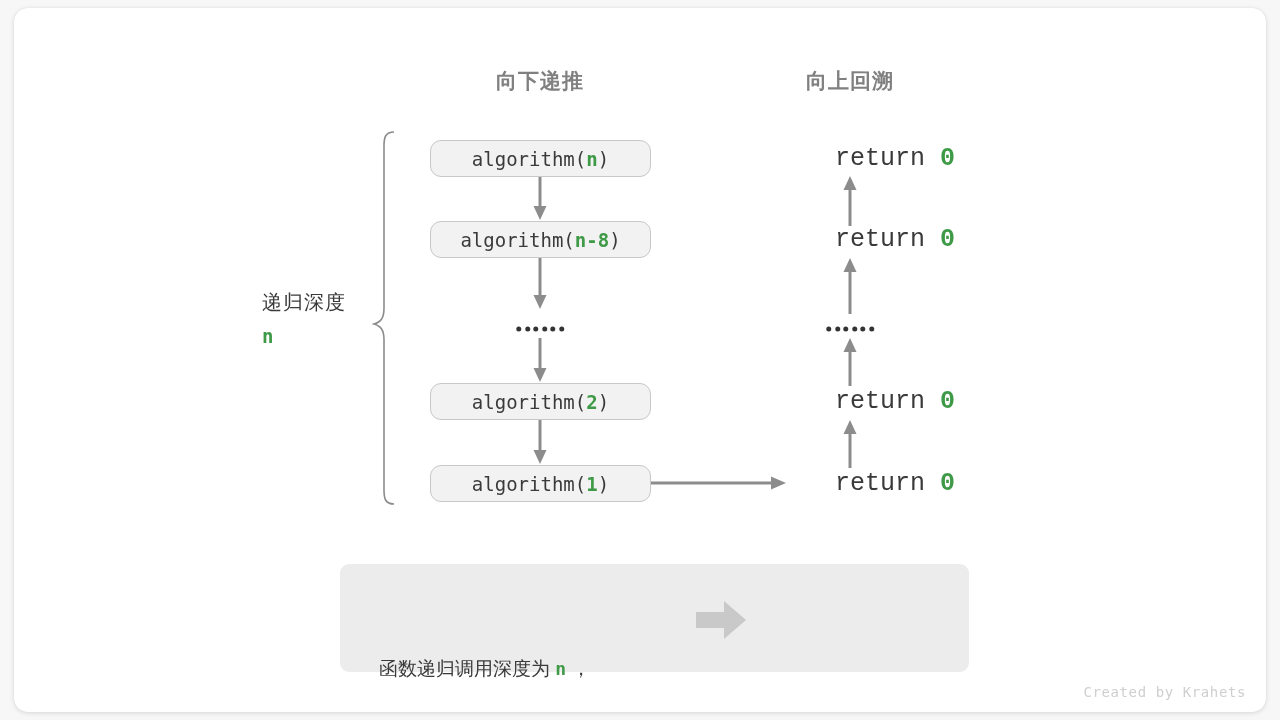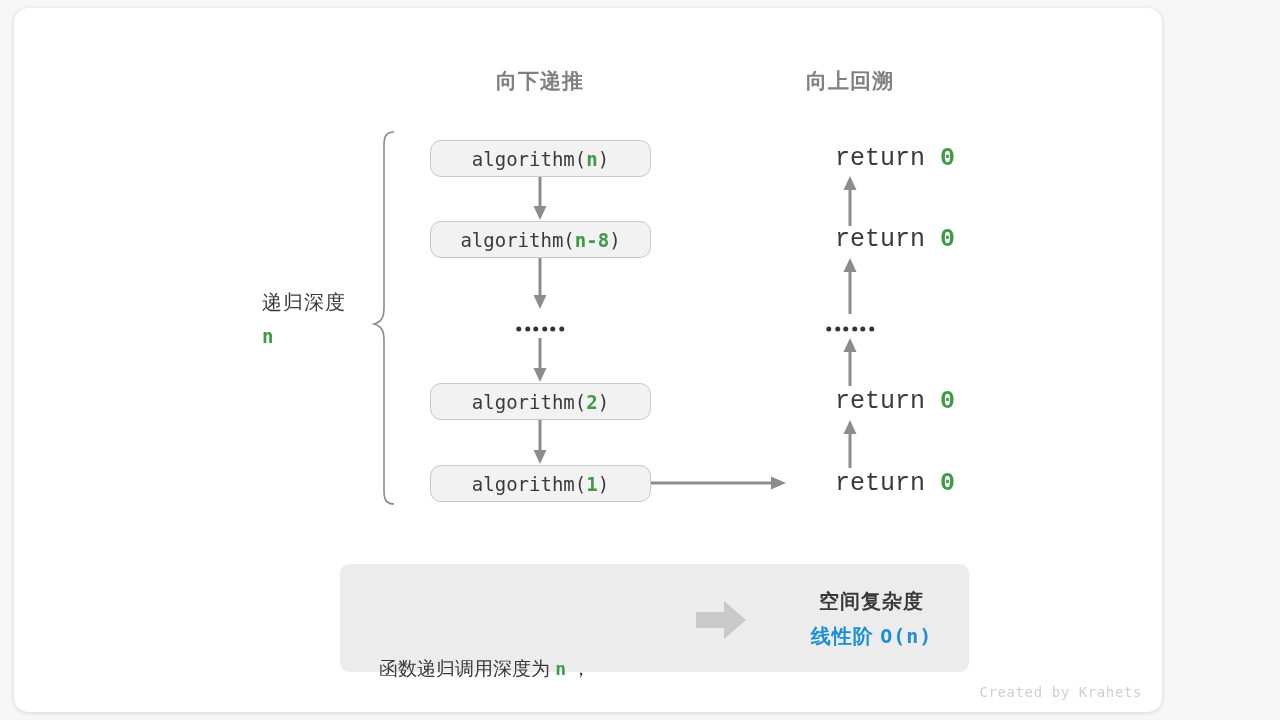--- a/index.html
+++ b/index.html
@@ -16,21 +16,21 @@
   #stage {
     position: relative;
     width: 1280px;
     height: 720px;
     background: #f7f7f7;
   }
   #card {
     position: absolute;
     left: 14px;
     top: 8px;
-    width: 1148px;
+    width: 1252px;
     height: 704px;
     background: #ffffff;
     border-radius: 14px;
     box-shadow: 0 1px 5px rgba(0,0,0,0.13), 0 0 1px rgba(0,0,0,0.10);
   }
 
   
   .col-header {
     position: absolute;
     font-family: "Liberation Sans", sans-serif;
@@ -323,22 +323,18 @@
     <div id="summary">
       <div id="summary-left">
         <div><span>函数递归调用深度为 </span><span class="gn">n</span><span> ，</span></div>
         
       </div>
 
       <svg id="summary-arrow" width="50" height="38" viewBox="0 0 50 38">
         <path d="M0 11 L28 11 L28 0 L50 19 L28 38 L28 27 L0 27 Z" fill="#c9c9c9"></path>
       </svg>
 
-      <div id="summary-right">
-        <span class="title">空间复杂度</span>
-        <span class="value"><span>线性阶 </span><span class="mono">O(n)</span></span>
-      </div>
     </div>
 
     <div id="footer">Created by Krahets</div>
 
   </div>
 </div>
 
 </body></html>

